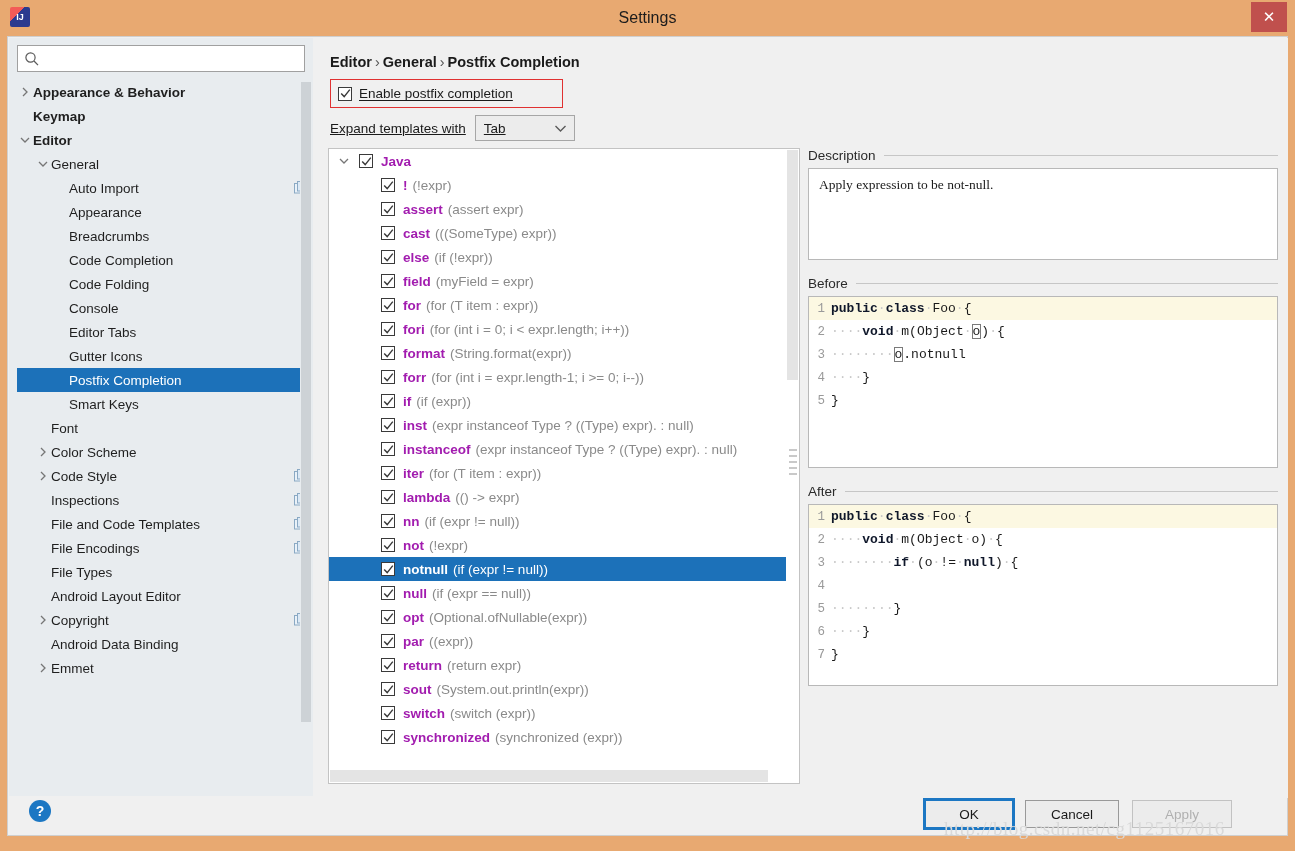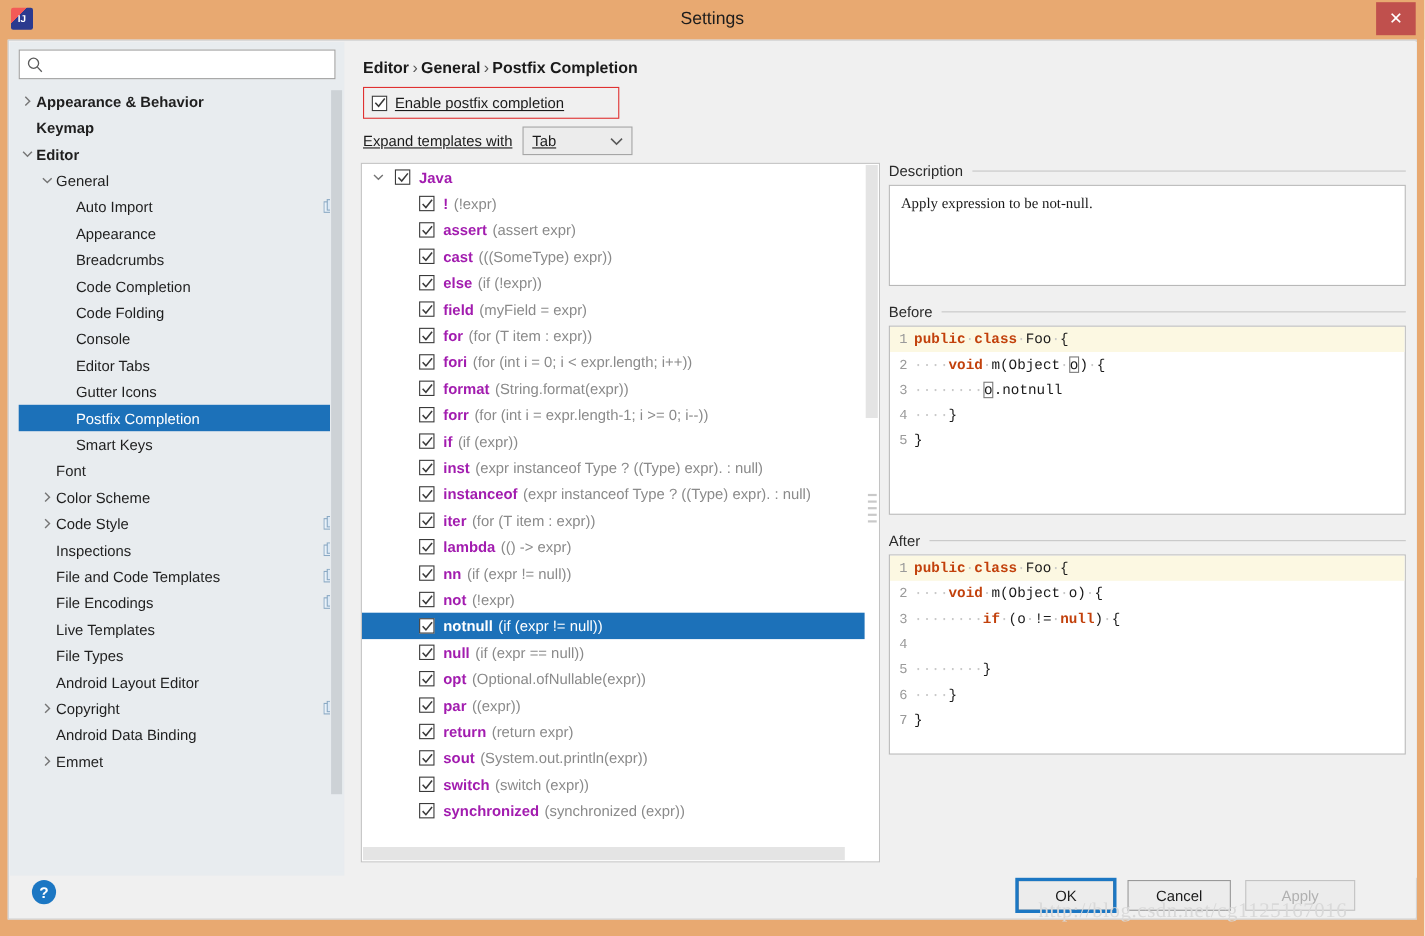--- a/index.html
+++ b/index.html
@@ -244,21 +244,21 @@
   #before-box { height: 172px; }
   #after-box { height: 182px; }
   .cline { display: flex; align-items: center; height: 23px; padding-left: 4px; }
   .cline.hl { background: #fcf8e2; }
   .gutter {
     width: 18px; flex: 0 0 18px; text-align: right;
     color: #9a9a9a; font-size: 12.5px; padding-right: 6px;
     font-family: "Liberation Mono", monospace;
   }
   .code { white-space: pre; color: #1a1a1a; font-family: "Liberation Mono", monospace; }
-  .kw { color: #c2410c; font-weight: bold; }
+  .kw { color: #0f172a; font-weight: bold; }
   .dot { color: #c9c9c9; }
   .caret {
     display: inline-block; border: 1px solid #7a7a7a;
     padding: 0 0px; margin: 0; line-height: 1.05;
   }
   
   #footer {
     position: absolute; left: 1px; bottom: 1px;
     width: 1278px; height: 38px;
     background: #f0f0f0;
@@ -455,25 +455,20 @@
             <span class="tree-arrow"></span>
             <span class="tree-label">File Encodings</span>
             <span class="copy-badge"><svg width="13" height="13" viewBox="0 0 13 13">
                 <rect x="0.5" y="2.5" width="8" height="9.5" fill="#e9f1f8" stroke="#8aa9c4" stroke-width="1"></rect>
                 <rect x="3.5" y="0.5" width="8" height="9.5" fill="#dce9f5" stroke="#8aa9c4" stroke-width="1"></rect>
               </svg></span>
           </div>
           <div class="tree-row">
             <span style="flex: 0 0 18px; width: 18px;"></span>
             <span class="tree-arrow"></span>
-            <span class="tree-label">Live Templates</span>
-          </div>
-          <div class="tree-row">
-            <span style="flex: 0 0 18px; width: 18px;"></span>
-            <span class="tree-arrow"></span>
             <span class="tree-label">File Types</span>
           </div>
           <div class="tree-row">
             <span style="flex: 0 0 18px; width: 18px;"></span>
             <span class="tree-arrow"></span>
             <span class="tree-label">Android Layout Editor</span>
           </div>
           <div class="tree-row">
             <span style="flex: 0 0 18px; width: 18px;"></span>
             <span class="tree-arrow">

